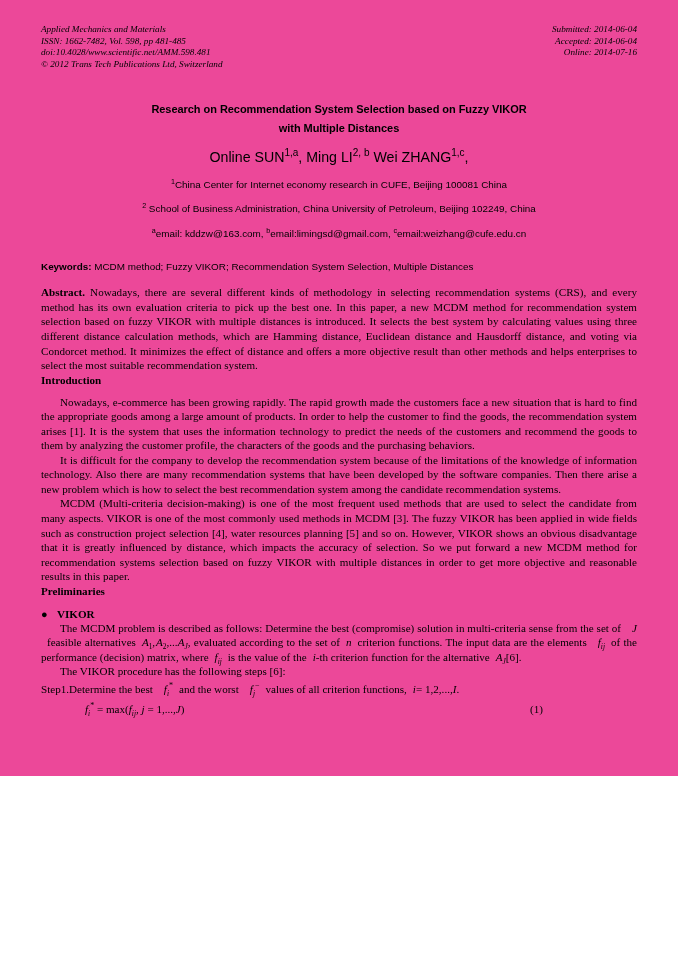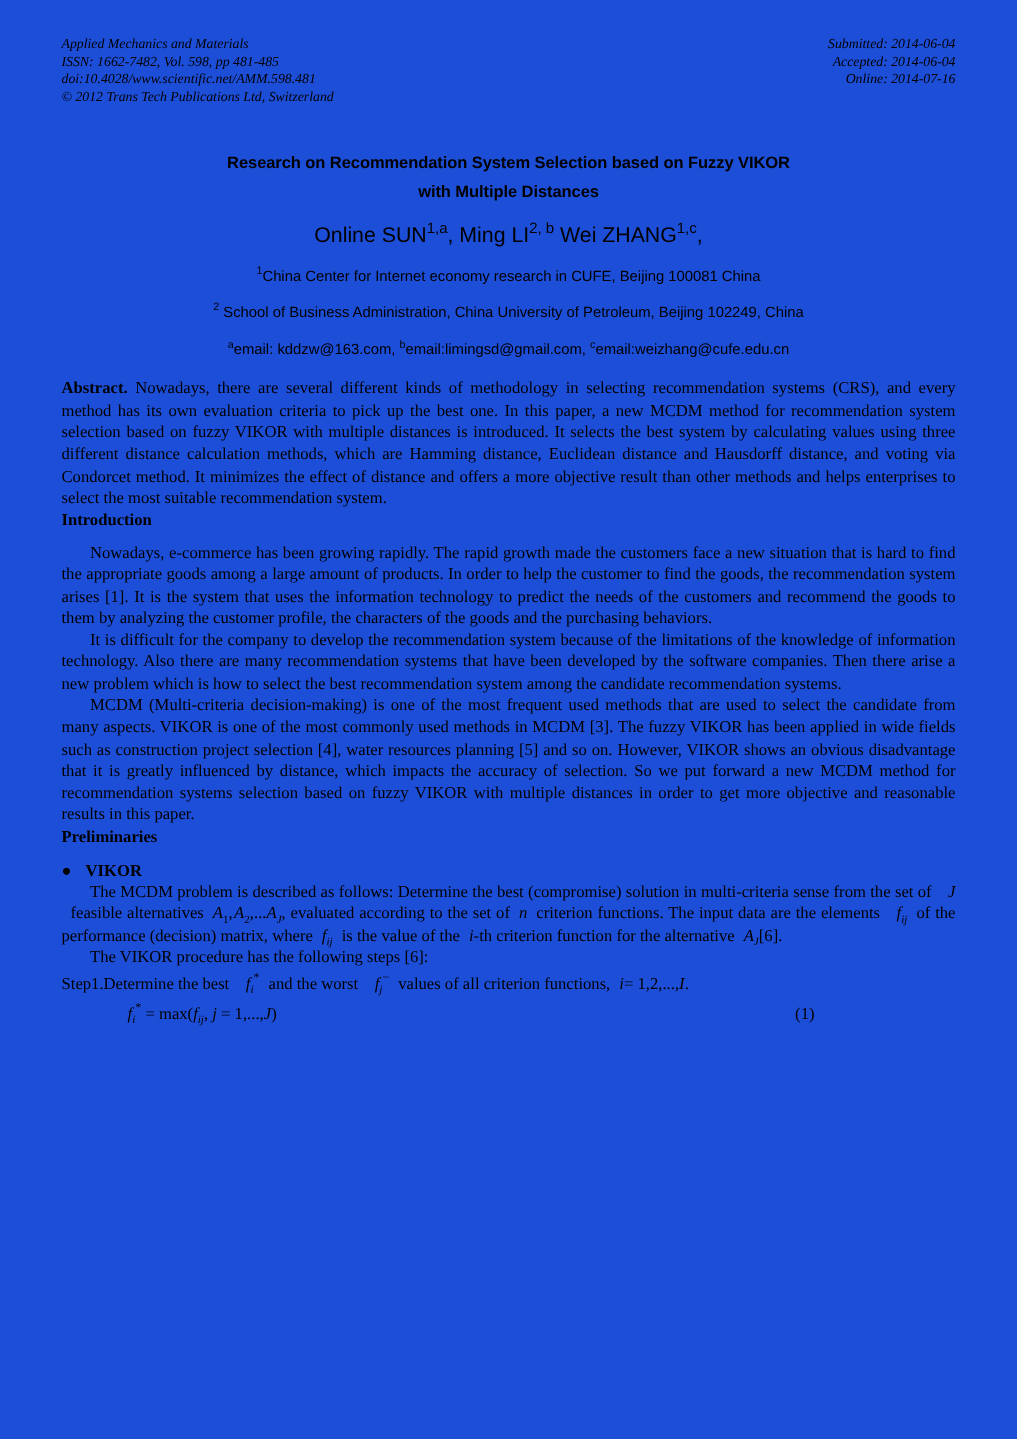--- a/index.html
+++ b/index.html
@@ -10,24 +10,24 @@
   body {
     width: 678px;
     height: 959px;
     overflow: hidden;
     font-family: "Liberation Serif", serif;
     color: #000000;
   }
   .page {
     position: relative;
     width: 678px;
-    height: 959px;
+    height: 776px;
     box-sizing: border-box;
     padding: 24px 41px 0 41px;
-    background: #1d4ed8;
+    background: #ec4899;
   }
 
   
   .masthead {
     display: flex;
     justify-content: space-between;
     align-items: flex-start;
     font-style: italic;
     font-size: 9.2px;
     line-height: 11.6px;
@@ -194,20 +194,23 @@
     <sup>1</sup><span>China Center for Internet economy research in CUFE, Beijing 100081 China</span>
   </div>
   <div class="affil second">
     <sup>2</sup><span> School of Business Administration, China University of Petroleum, Beijing 102249, China</span>
   </div>
 
   <div class="emails">
     <sup>a</sup><span>email: kddzw@163.com, </span><sup>b</sup><span>email:limingsd@gmail.com, </span><sup>c</sup><span>email:weizhang@cufe.edu.cn</span>
   </div>
 
+  <div class="keywords">
+    <b>Keywords:</b><span> MCDM method; Fuzzy VIKOR; Recommendation System Selection, Multiple Distances</span>
+  </div>
 
   <div class="abstract">
     <b>Abstract.</b><span> Nowadays, there are several different kinds of methodology in selecting recommendation systems (CRS), and every method has its own evaluation criteria to pick up the best one. In this paper, a new MCDM method for recommendation system selection based on fuzzy VIKOR with multiple distances is introduced. It selects the best system by calculating values using three different distance calculation methods, which are Hamming distance, Euclidean distance and Hausdorff distance, and voting via Condorcet method. It minimizes the effect of distance and offers a more objective result than other methods and helps enterprises to select the most suitable recommendation system.</span>
   </div>
 
   <h2 class="sec sec-intro">Introduction</h2>
   <p class="body first">Nowadays, e-commerce has been growing rapidly. The rapid growth made the customers face a new situation that is hard to find the appropriate goods among a large amount of products. In order to help the customer to find the goods, the recommendation system arises [1]. It is the system that uses the information technology to predict the needs of the customers and recommend the goods to them by analyzing the customer profile, the characters of the goods and the purchasing behaviors.</p>
   <p class="body">It is difficult for the company to develop the recommendation system because of the limitations of the knowledge of information technology. Also there are many recommendation systems that have been developed by the software companies. Then there arise a new problem which is how to select the best recommendation system among the candidate recommendation systems.</p>
   <p class="body">MCDM (Multi-criteria decision-making) is one of the most frequent used methods that are used to select the candidate from many aspects. VIKOR is one of the most commonly used methods in MCDM [3]. The fuzzy VIKOR has been applied in wide fields such as construction project selection [4], water resources planning [5] and so on. However, VIKOR shows an obvious disadvantage that it is greatly influenced by distance, which impacts the accuracy of selection. So we put forward a new MCDM method for recommendation systems selection based on fuzzy VIKOR with multiple distances in order to get more objective and reasonable results in this paper.</p>
 

